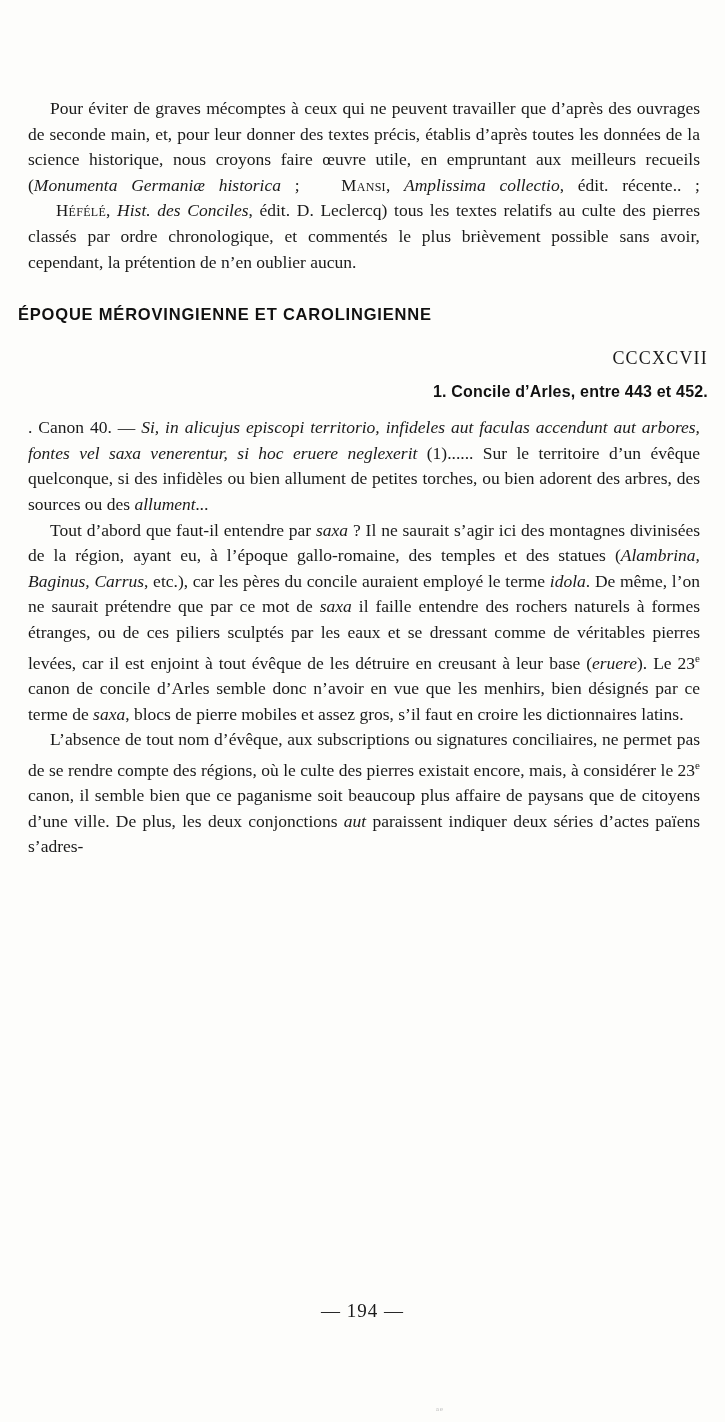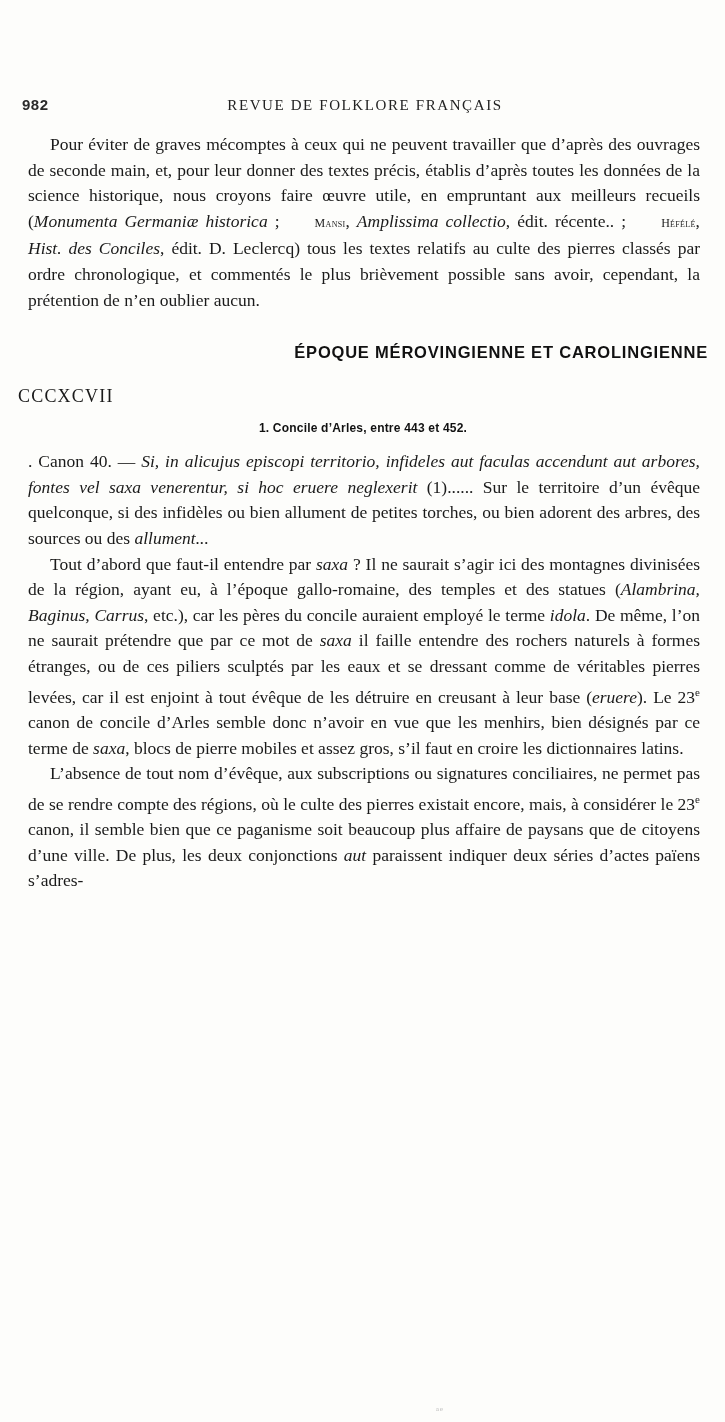--- a/index.html
+++ b/index.html
@@ -58,47 +58,47 @@
     line-height: 25.6px;
     text-align: justify;
     text-justify: inter-word;
     color: #1a1a1a;
   }
   p.indent { text-indent: 22px; }
   .para-block { padding: 0 8px 0 10px; }
 
   .section-title {
     margin: 30px 0 6px 0;
-    text-align: right;
+    text-align: left;
     font-family: "Liberation Sans", sans-serif;
     font-weight: bold;
     font-size: 16.5px;
     letter-spacing: 0.8px;
     color: #111;
   }
   .numeral {
     margin: 24px 0 2px 0;
-    text-align: left;
+    text-align: right;
     font-size: 18px;
     letter-spacing: 1.2px;
     color: #1a1a1a;
   }
   .subtitle {
     margin: 14px 0 14px 0;
-    text-align: center;
+    text-align: right;
     font-family: "Liberation Sans", sans-serif;
     font-weight: bold;
-    font-size: 12px;
+    font-size: 16px;
     letter-spacing: 0.2px;
     color: #111;
   }
   i, .it { font-style: italic; }
   .sc {
     font-variant: small-caps;
-    font-size: 12px;
+    font-size: 17px;
     letter-spacing: 0.3px;
     margin-left: 28px;
   }
   sup { font-size: 11px; vertical-align: super; }
 
   .footnote-wrap {
     margin-top: 26px;
     padding: 0 8px 0 22px;
   }
   .footnote {
@@ -128,24 +128,20 @@
     letter-spacing: 1px;
   }
 </style>
 </head>
 <body>
 
 <div class="page">
 
   <div class="content">
 
-    <div class="running-head">
-      <span class="folio">982</span>
-      <span class="head-title">REVUE DE FOLKLORE FRANÇAIS</span>
-    </div>
 
     <div class="para-block">
       <p class="indent"><span>Pour éviter de graves mécomptes à ceux qui ne peuvent travailler que d’après des ouvrages de seconde main, et, pour leur donner des textes précis, établis d’après toutes les données de la science historique, nous croyons faire œuvre utile, en empruntant aux meilleurs recueils (</span><i>Monumenta Germaniæ historica</i><span> ; </span><span class="sc">Mansi</span><span>, </span><i>Amplissima collectio</i><span>, édit. récente.. ; </span><span class="sc">Héfélé</span><span>, </span><i>Hist. des Conciles</i><span>, édit. D. Leclercq) tous les textes relatifs au culte des pierres classés par ordre chronologique, et commentés le plus brièvement possible sans avoir, cependant, la prétention de n’en oublier aucun.</span></p>
     </div>
 
     <h2 class="section-title">ÉPOQUE MÉROVINGIENNE ET CAROLINGIENNE</h2>
 
     <div class="numeral">CCCXCVII</div>
 
     <div class="subtitle">1. Concile d’Arles, entre 443 et 452.</div>
@@ -155,15 +151,16 @@
       <p><span>. Canon 40. — </span><i>Si, in alicujus episcopi territorio, infideles aut faculas accendunt aut arbores, fontes vel saxa venerentur, si hoc eruere neglexerit</i><span> (1)</span><span>......</span><span> Sur le territoire d’un évêque quelconque, si des infidèles ou bien allument de petites torches, ou bien adorent des arbres, des sources ou des </span><i>allument...</i></p>
 
       <p class="indent"><span>Tout d’abord que faut-il entendre par </span><i>saxa</i><span> ? Il ne saurait s’agir ici des montagnes divinisées de la région, ayant eu, à l’époque gallo-romaine, des temples et des statues (</span><i>Alambrina, Baginus, Carrus</i><span>, etc.), car les pères du concile auraient employé le terme </span><i>idola</i><span>. De même, l’on ne saurait prétendre que par ce mot de </span><i>saxa</i><span> il faille entendre des rochers naturels à formes étranges, ou de ces piliers sculptés par les eaux et se dressant comme de véritables pierres levées, car il est enjoint à tout évêque de les détruire en creusant à leur base (</span><i>eruere</i><span>). Le 23</span><sup>e</sup><span> canon de concile d’Arles semble donc n’avoir en vue que les menhirs, bien désignés par ce terme de </span><i>saxa</i><span>, blocs de pierre mobiles et assez gros, s’il faut en croire les dictionnaires latins.</span></p>
 
       <p class="indent"><span>L’absence de tout nom d’évêque, aux subscriptions ou signatures conciliaires, ne permet pas de se rendre compte des régions, où le culte des pierres existait encore, mais, à considérer le 23</span><sup>e</sup><span> canon, il semble bien que ce paganisme soit beaucoup plus affaire de paysans que de citoyens d’une ville. De plus, les deux conjonctions </span><i>aut</i><span> paraissent indiquer deux séries d’actes païens s’adres-</span></p>
     </div>
 
 
   </div>
 
+  <div class="pagenum">— 194 —</div>
   <div class="bottom-smudge">ᵃᵉ</div>
 
 </div>
 
 </body></html>

